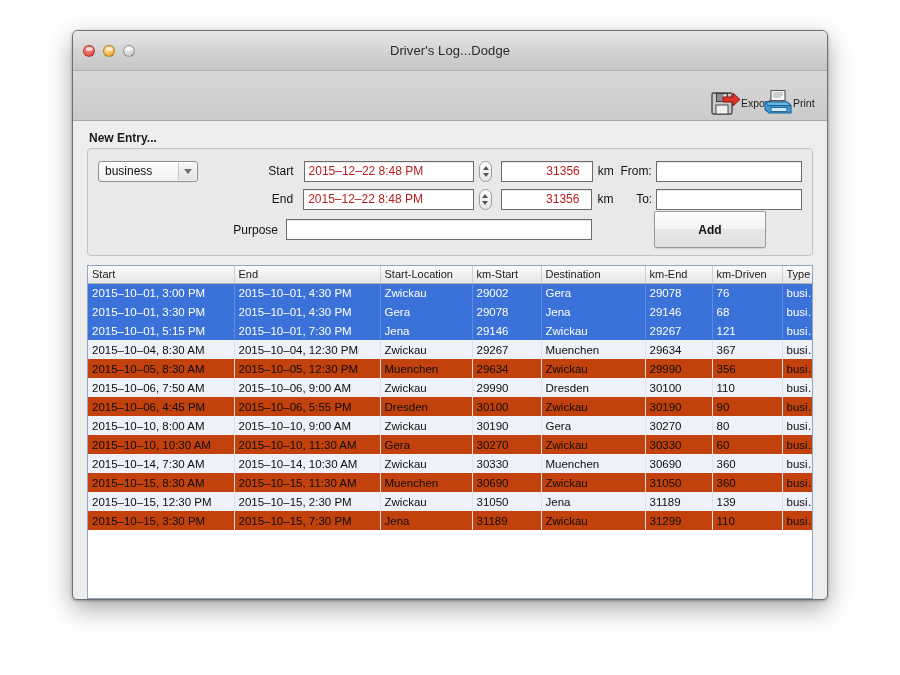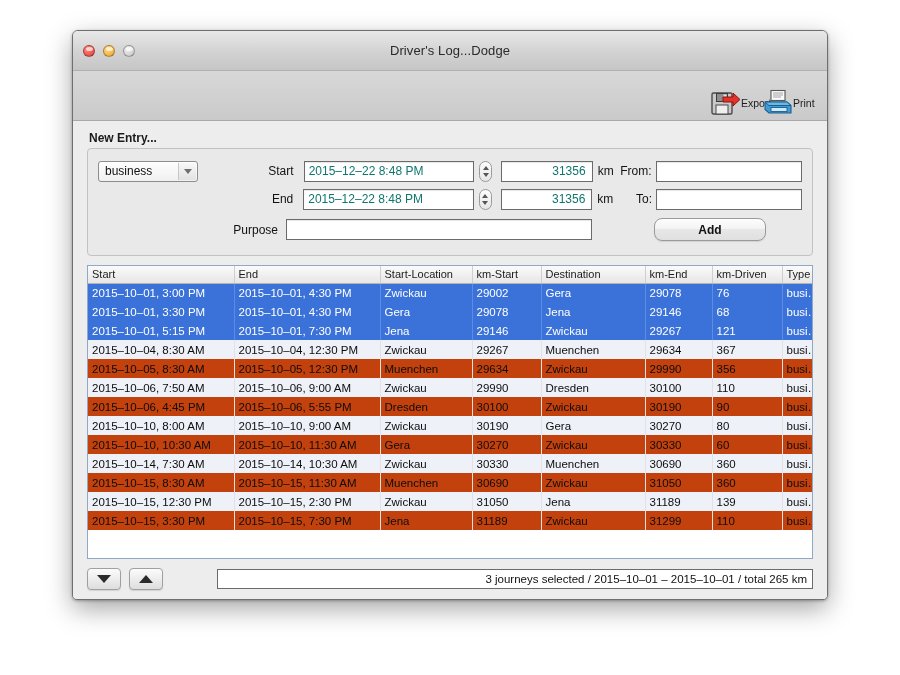--- a/index.html
+++ b/index.html
@@ -151,49 +151,49 @@
     border-left: 4px solid transparent;
     border-right: 4px solid transparent;
     border-top: 5px solid #6f6f6f;
   }
 
   .field {
     height: 21px;
     border: 1px solid #6b6b6b;
     background: #fff;
     font-size: 12px;
-    color: #0f766e;
+    color: #b91c1c;
     display: flex;
     align-items: center;
     padding: 0 4px;
     box-shadow: 0 1px 1px rgba(0,0,0,0.10) inset;
   }
-  .field.num { justify-content: flex-end; padding-right: 6px; }
+  .field.num { justify-content: flex-end; padding-right: 12px; }
 
   .stepper {
     width: 14px; height: 21px;
     border: 1px solid #9a9a9a;
     border-radius: 7px;
     background: linear-gradient(to bottom,#fdfdfd,#e6e6e6);
     display: flex; flex-direction: column;
     align-items: center; justify-content: center;
     gap: 3px;
     margin-left: 5px;
   }
   .stepper .up {
     width:0;height:0;border-left:3.5px solid transparent;border-right:3.5px solid transparent;border-bottom:4px solid #555;
   }
   .stepper .dn {
     width:0;height:0;border-left:3.5px solid transparent;border-right:3.5px solid transparent;border-top:4px solid #555;
   }
 
   .btn {
-    height: 23px;
+    height: 37px;
     border: 1px solid #9a9a9a;
-    border-radius: 8px;
+    border-radius: 2px;
     background: linear-gradient(to bottom,#fdfdfd 0%,#f3f3f3 48%,#e7e7e7 50%,#e0e0e0 100%);
     font-size: 12px;
     color: #111;
     display: flex; align-items: center; justify-content: center;
     box-shadow: 0 1px 1px rgba(0,0,0,0.10);
   }
   .btn.default { font-weight: bold; }
 
   .trash-btn {
     width: 26px; height: 24px;
@@ -521,24 +521,15 @@
               <td>31189</td>
               <td>Zwickau</td>
               <td>31299</td>
               <td>110</td>
               <td>busi…</td>
             </tr>
           </tbody>
       </table>
     </div>
 
-    <div class="bottombar">
-      <div class="navbtn">
-        <span class="nav-dn"></span>
-      </div>
-      <div class="navbtn">
-        <span class="nav-up"></span>
-      </div>
-      <div class="statusfield">3 journeys selected / 2015–10–01 – 2015–10–01 / total 265 km</div>
-    </div>
 
   </div>
 </div>
 
 </body></html>

